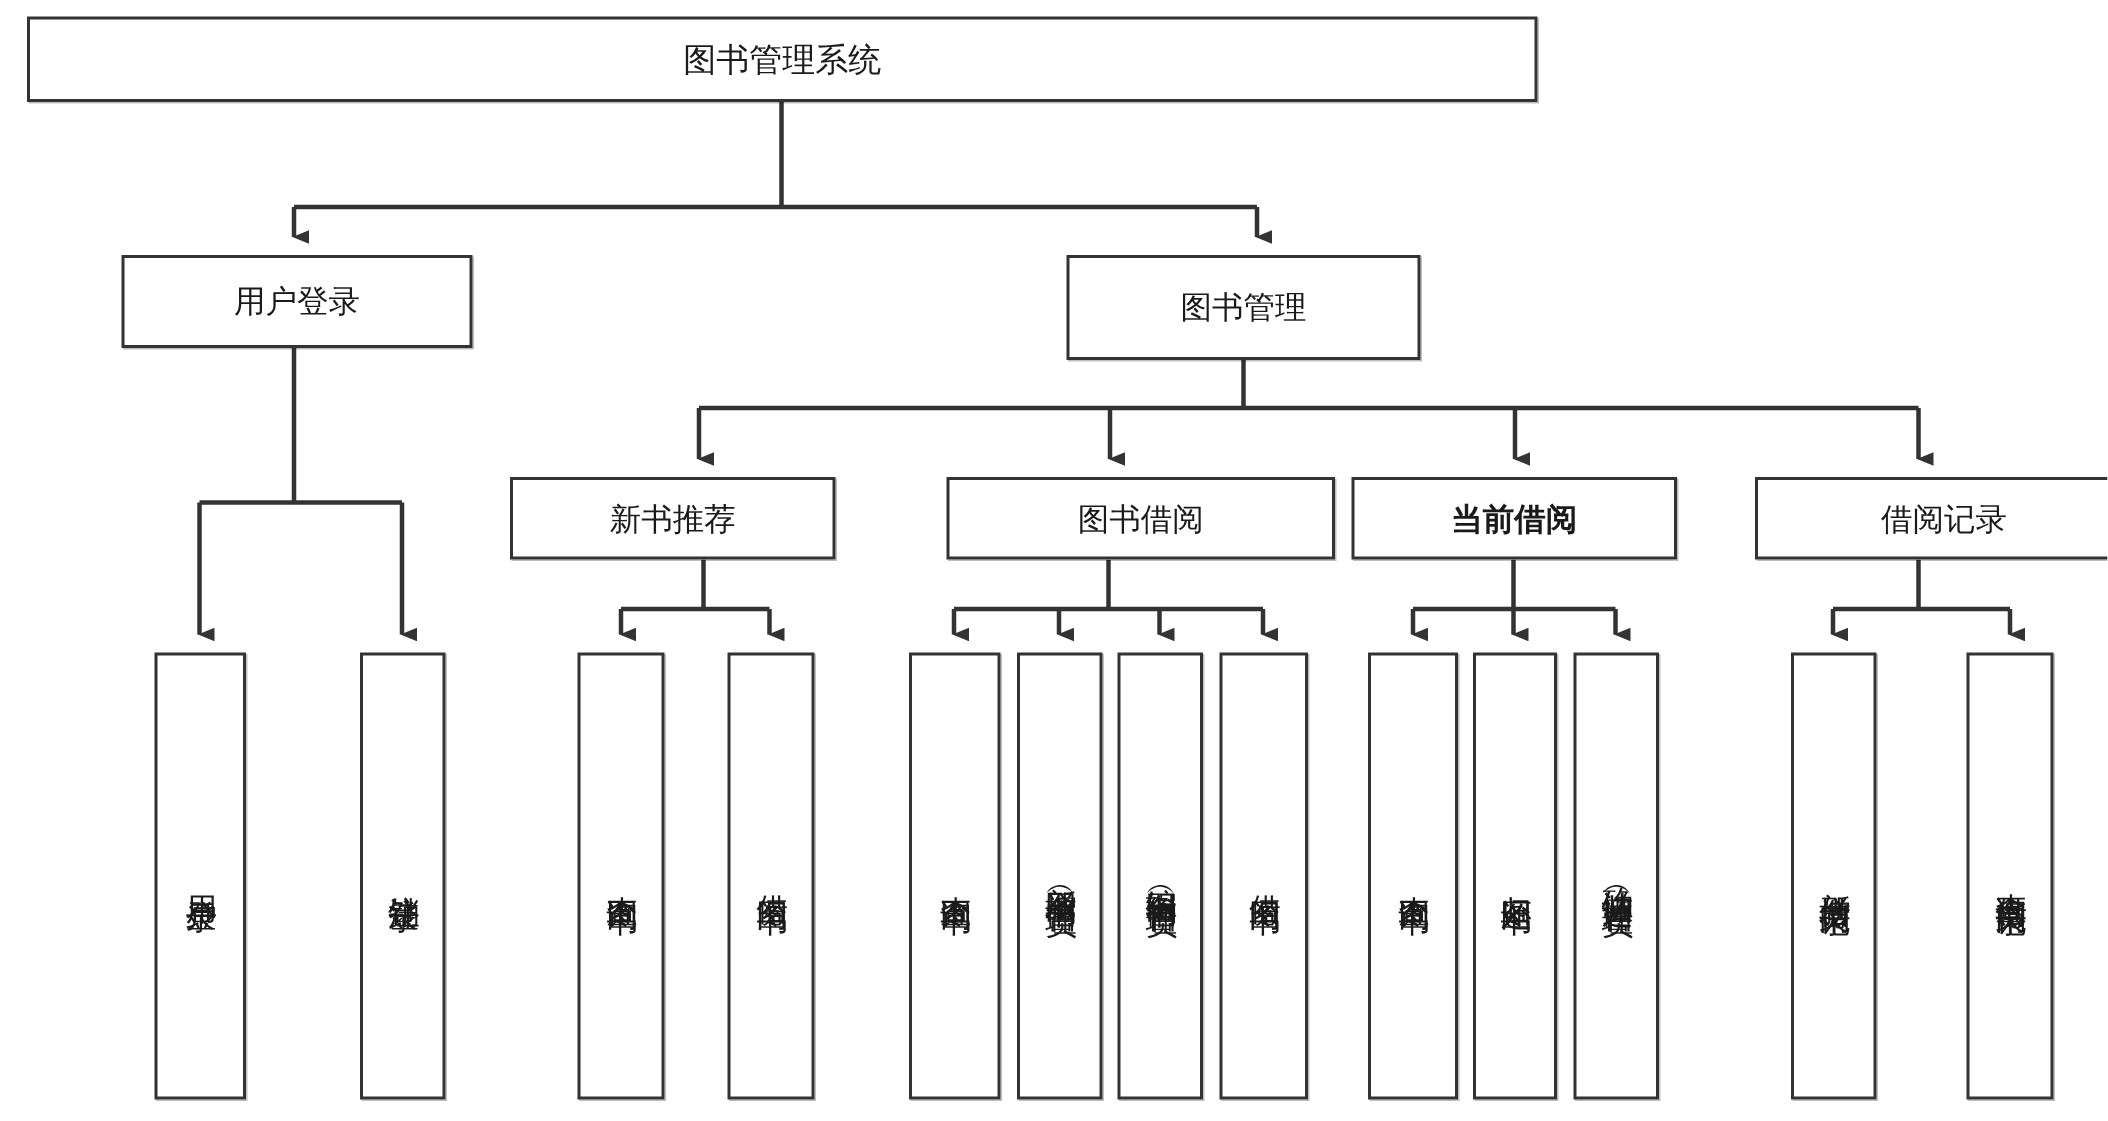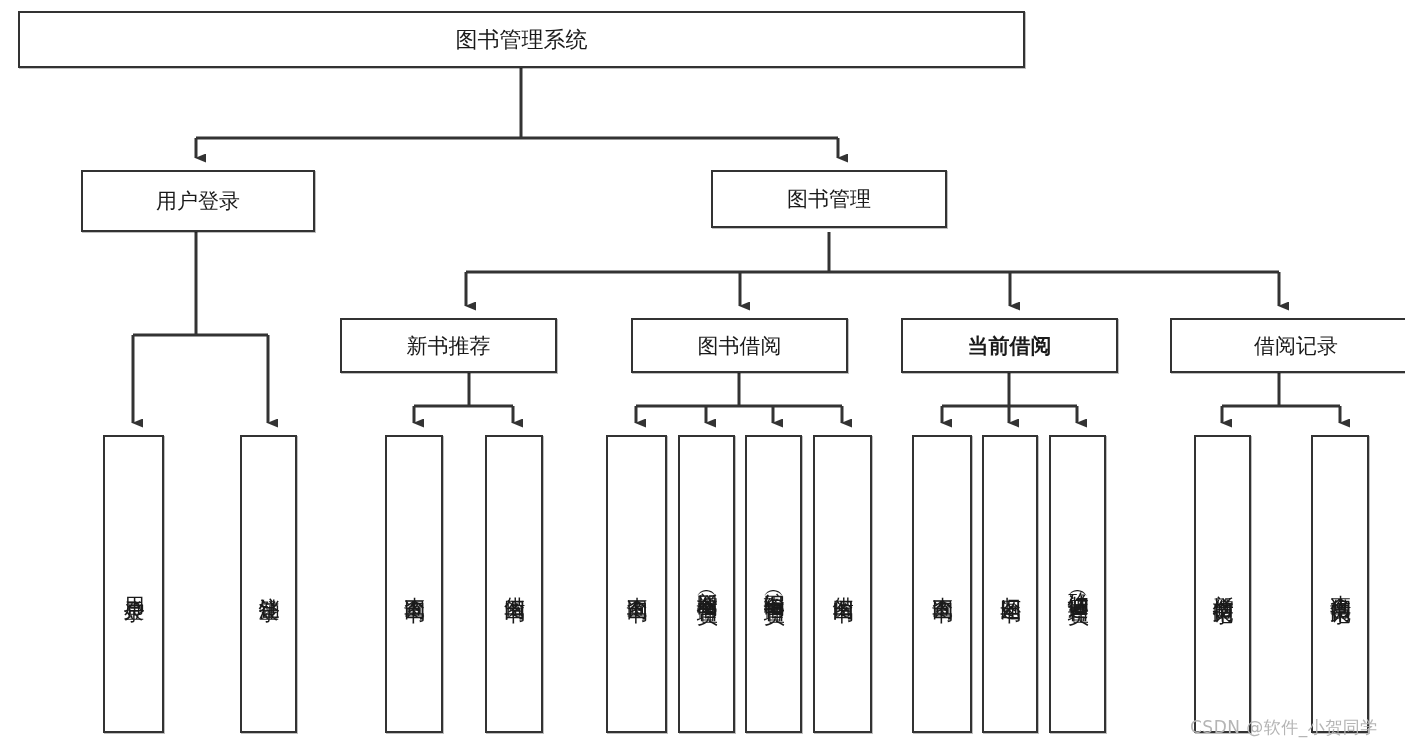--- a/index.html
+++ b/index.html
@@ -122,28 +122,28 @@
     </g>
   </svg>
 
   <div class="node node-h node-root" style="left:18px; top:11px; width:1007px; height:57px;">
     <span>图书管理系统</span>
   </div>
 
   <div class="node node-h" style="left:81px; top:170px; width:234px; height:62px;">
     <span>用户登录</span>
   </div>
-  <div class="node node-h" style="left:711px; top:170px; width:236px; height:58px;">
+  <div class="node node-h" style="left:711px; top:170px; width:236px; height:70px;">
     <span>图书管理</span>
   </div>
 
   <div class="node node-h" style="left:340px; top:318px; width:217px; height:55px;">
     <span>新书推荐</span>
   </div>
-  <div class="node node-h" style="left:631px; top:318px; width:217px; height:55px;">
+  <div class="node node-h" style="left:631px; top:318px; width:259px; height:55px;">
     <span>图书借阅</span>
   </div>
   <div class="node node-h" style="left:901px; top:318px; width:217px; height:55px;font-weight:bold;">
     <span>当前借阅</span>
   </div>
   <div class="node node-h" style="left:1170px; top:318px; width:252px; height:55px;">
     <span>借阅记录</span>
   </div>
 
   <div class="node node-v" style="left:103px; top:435px; width:61px; height:298px;">
@@ -183,15 +183,14 @@
     <span class="txt">确认归还（管理员）</span>
   </div>
 
   <div class="node node-v" style="left:1194px; top:435px; width:57px; height:298px;">
     <span class="txt">新增借阅记录</span>
   </div>
   <div class="node node-v" style="left:1311px; top:435px; width:58px; height:298px;">
     <span class="txt">查询借阅记录</span>
   </div>
 
-  <div class="watermark">CSDN @软件_小贺同学</div>
 
 </div>
 
 </body></html>

